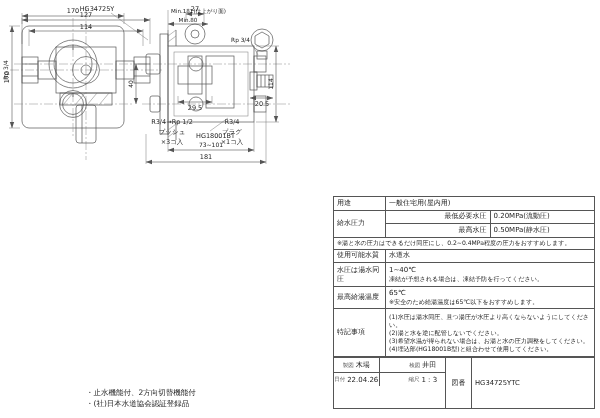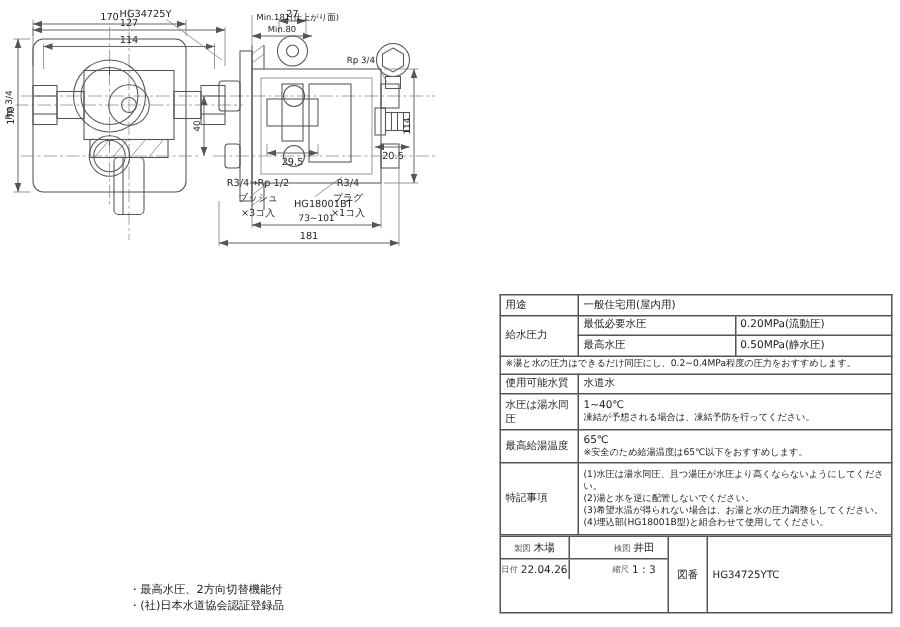--- a/index.html
+++ b/index.html
@@ -10,21 +10,21 @@
   svg text { font-family:"DejaVu Sans","Liberation Sans",sans-serif; fill:#222; }
   .thin { stroke:#555; stroke-width:0.7; fill:none; }
   .cl   { stroke:#888; stroke-width:0.5; fill:none; stroke-dasharray:9 2 2 2; }
   .dim  { stroke:#555; stroke-width:0.6; fill:none; }
   .ext  { stroke:#777; stroke-width:0.5; fill:none; }
 
   .spec-table { position:absolute; left:333px; top:196px; width:262px; height:161px;
                 border-collapse:collapse; table-layout:fixed; }
   .spec-table td { border:1px solid #555; padding:1px 3px; font-size:7px; line-height:1.3; vertical-align:middle; }
   .spec-table td.lbl { width:52px; }
-  .spec-table td.sub { width:50px; }
+  .spec-table td.sub { width:50px;text-align:right; }
   .spec-table .small { font-size:6.1px; line-height:1.3; }
 
   .title-block { position:absolute; left:333px; top:357px; width:262px; height:52px;
                  border:1px solid #555; display:flex; background:#fff; font-size:7px; }
   .tb-left { width:112px; border-right:1px solid #555; display:flex; flex-direction:column; }
   .tb-company { flex:1; display:flex; align-items:center; justify-content:center; gap:3px;
                 font-size:6.8px; border-bottom:1px solid #555; white-space:nowrap; }
   .tb-row2 { display:flex; height:14px;text-align:right; }
   .tb-row2 + .tb-row2 { border-top:1px solid #555; }
   .tb-cell { flex:1; display:flex; align-items:center; justify-content:center; gap:2px; white-space:nowrap; }
@@ -301,17 +301,17 @@
     </div>
     <div class="tb-right">
       <div class="tb-row">
         <div class="tb-lbl">図番</div>
         <div class="tb-val pn">HG34725YTC</div>
       </div>
     </div>
   </div>
 
   <div class="foot-note">
-    <div>・最高水圧、2方向切替機能付</div>
+    <div>・止水機能付、2方向切替機能付</div>
     <div>・(社)日本水道協会認証登録品</div>
   </div>
 
 </div>
 
 </body></html>

